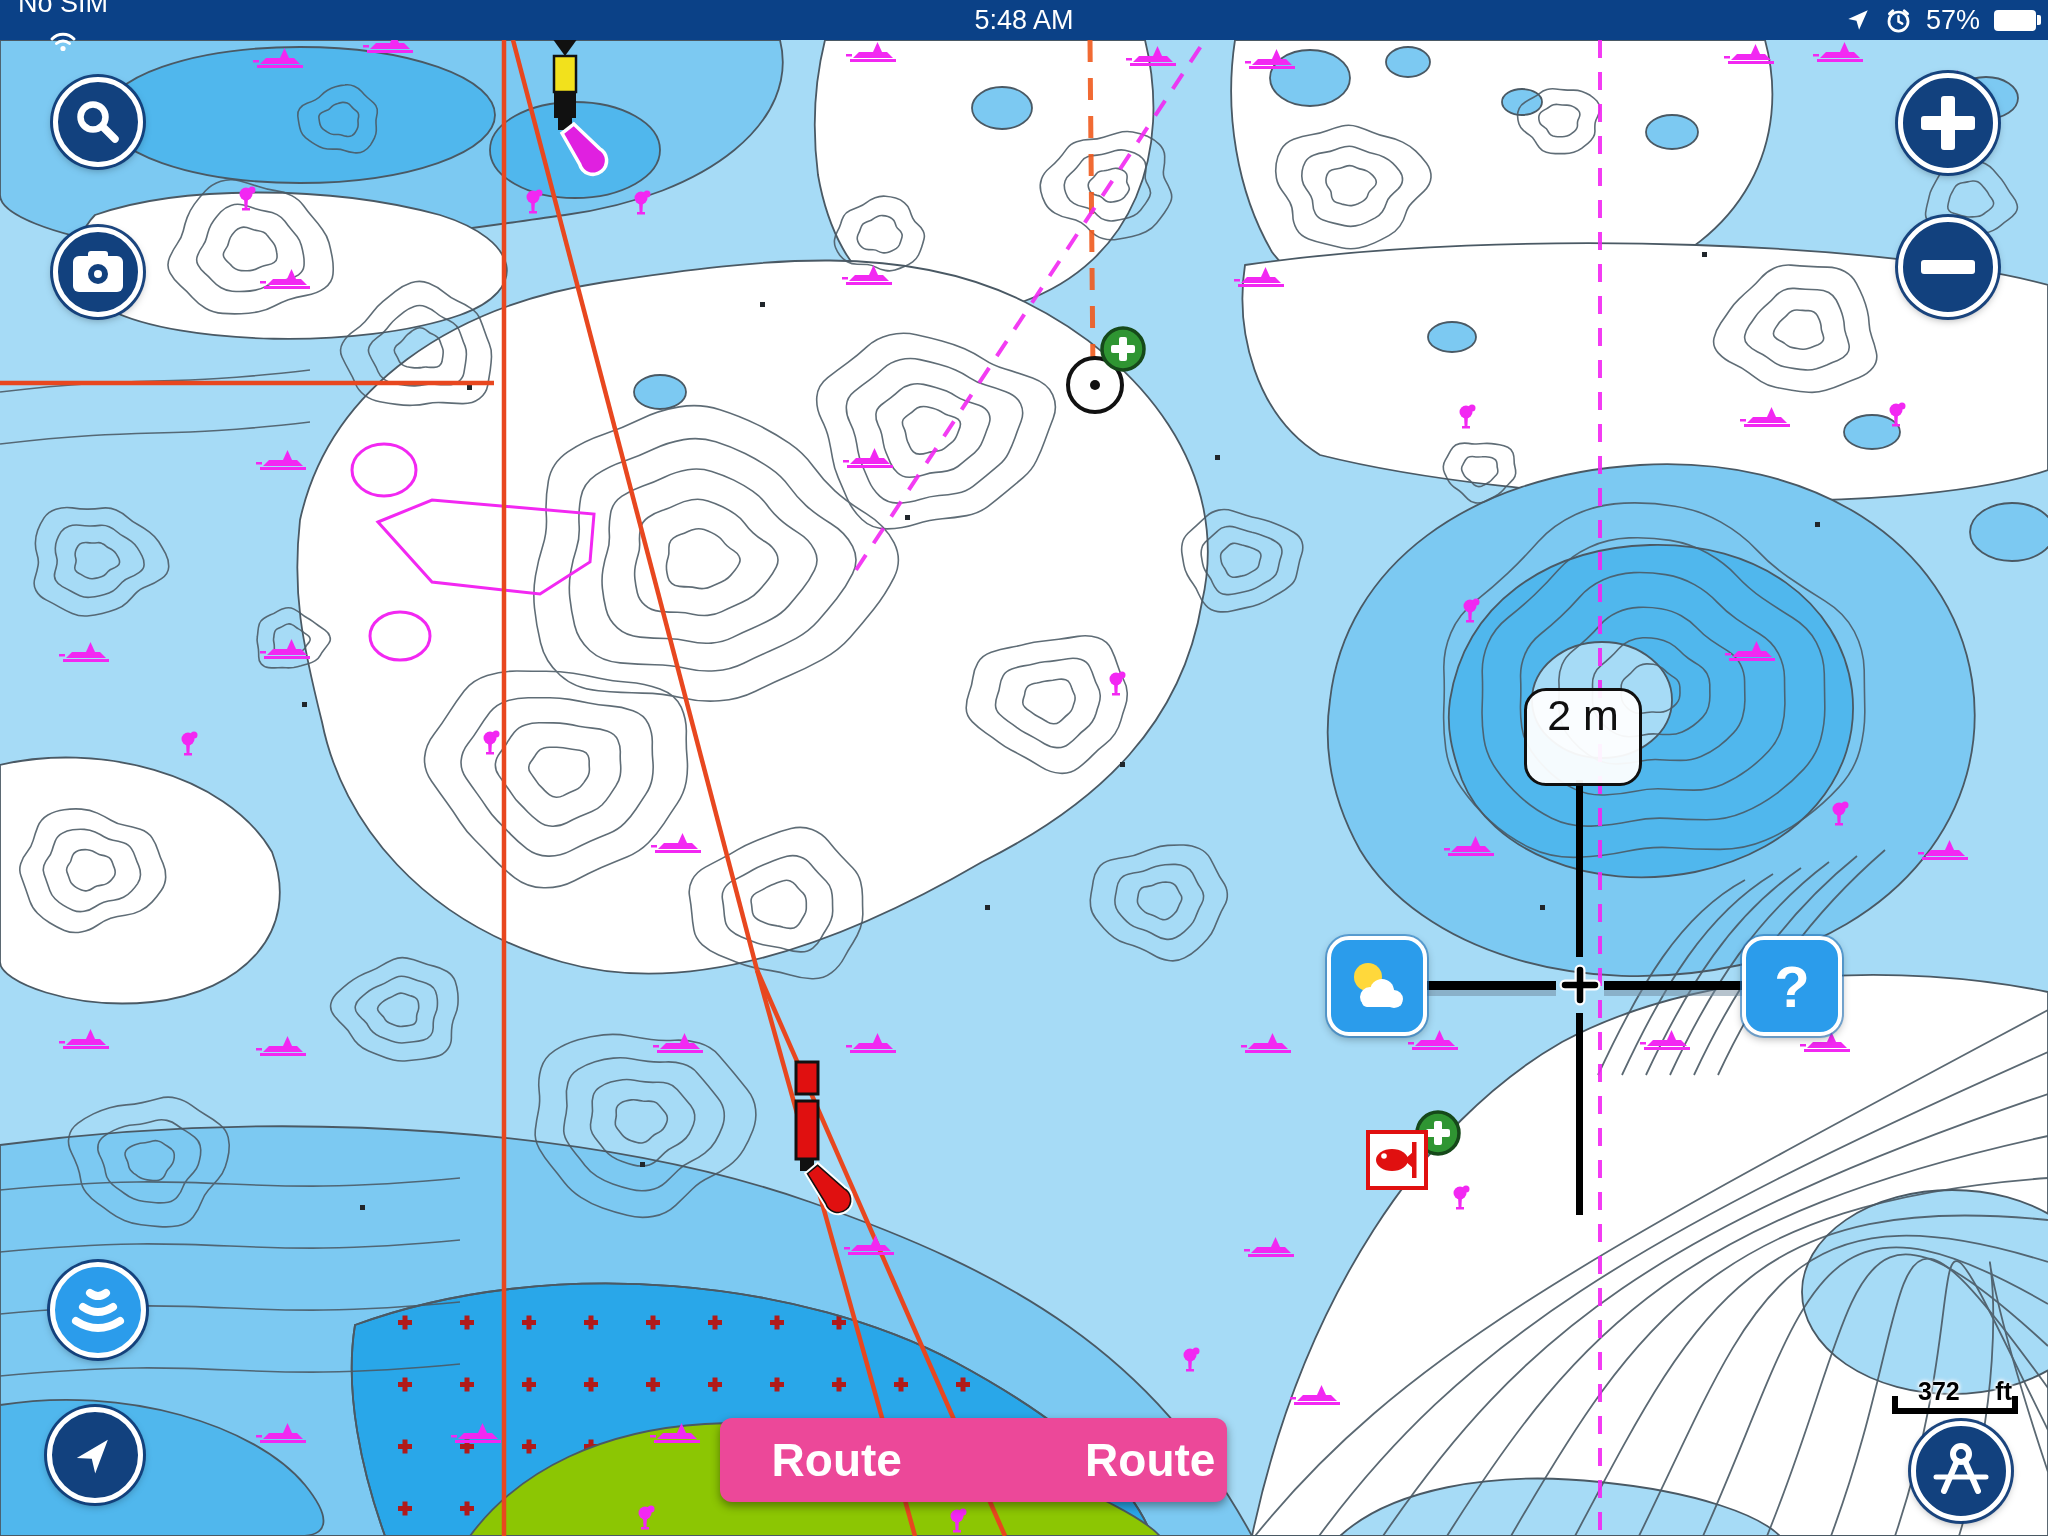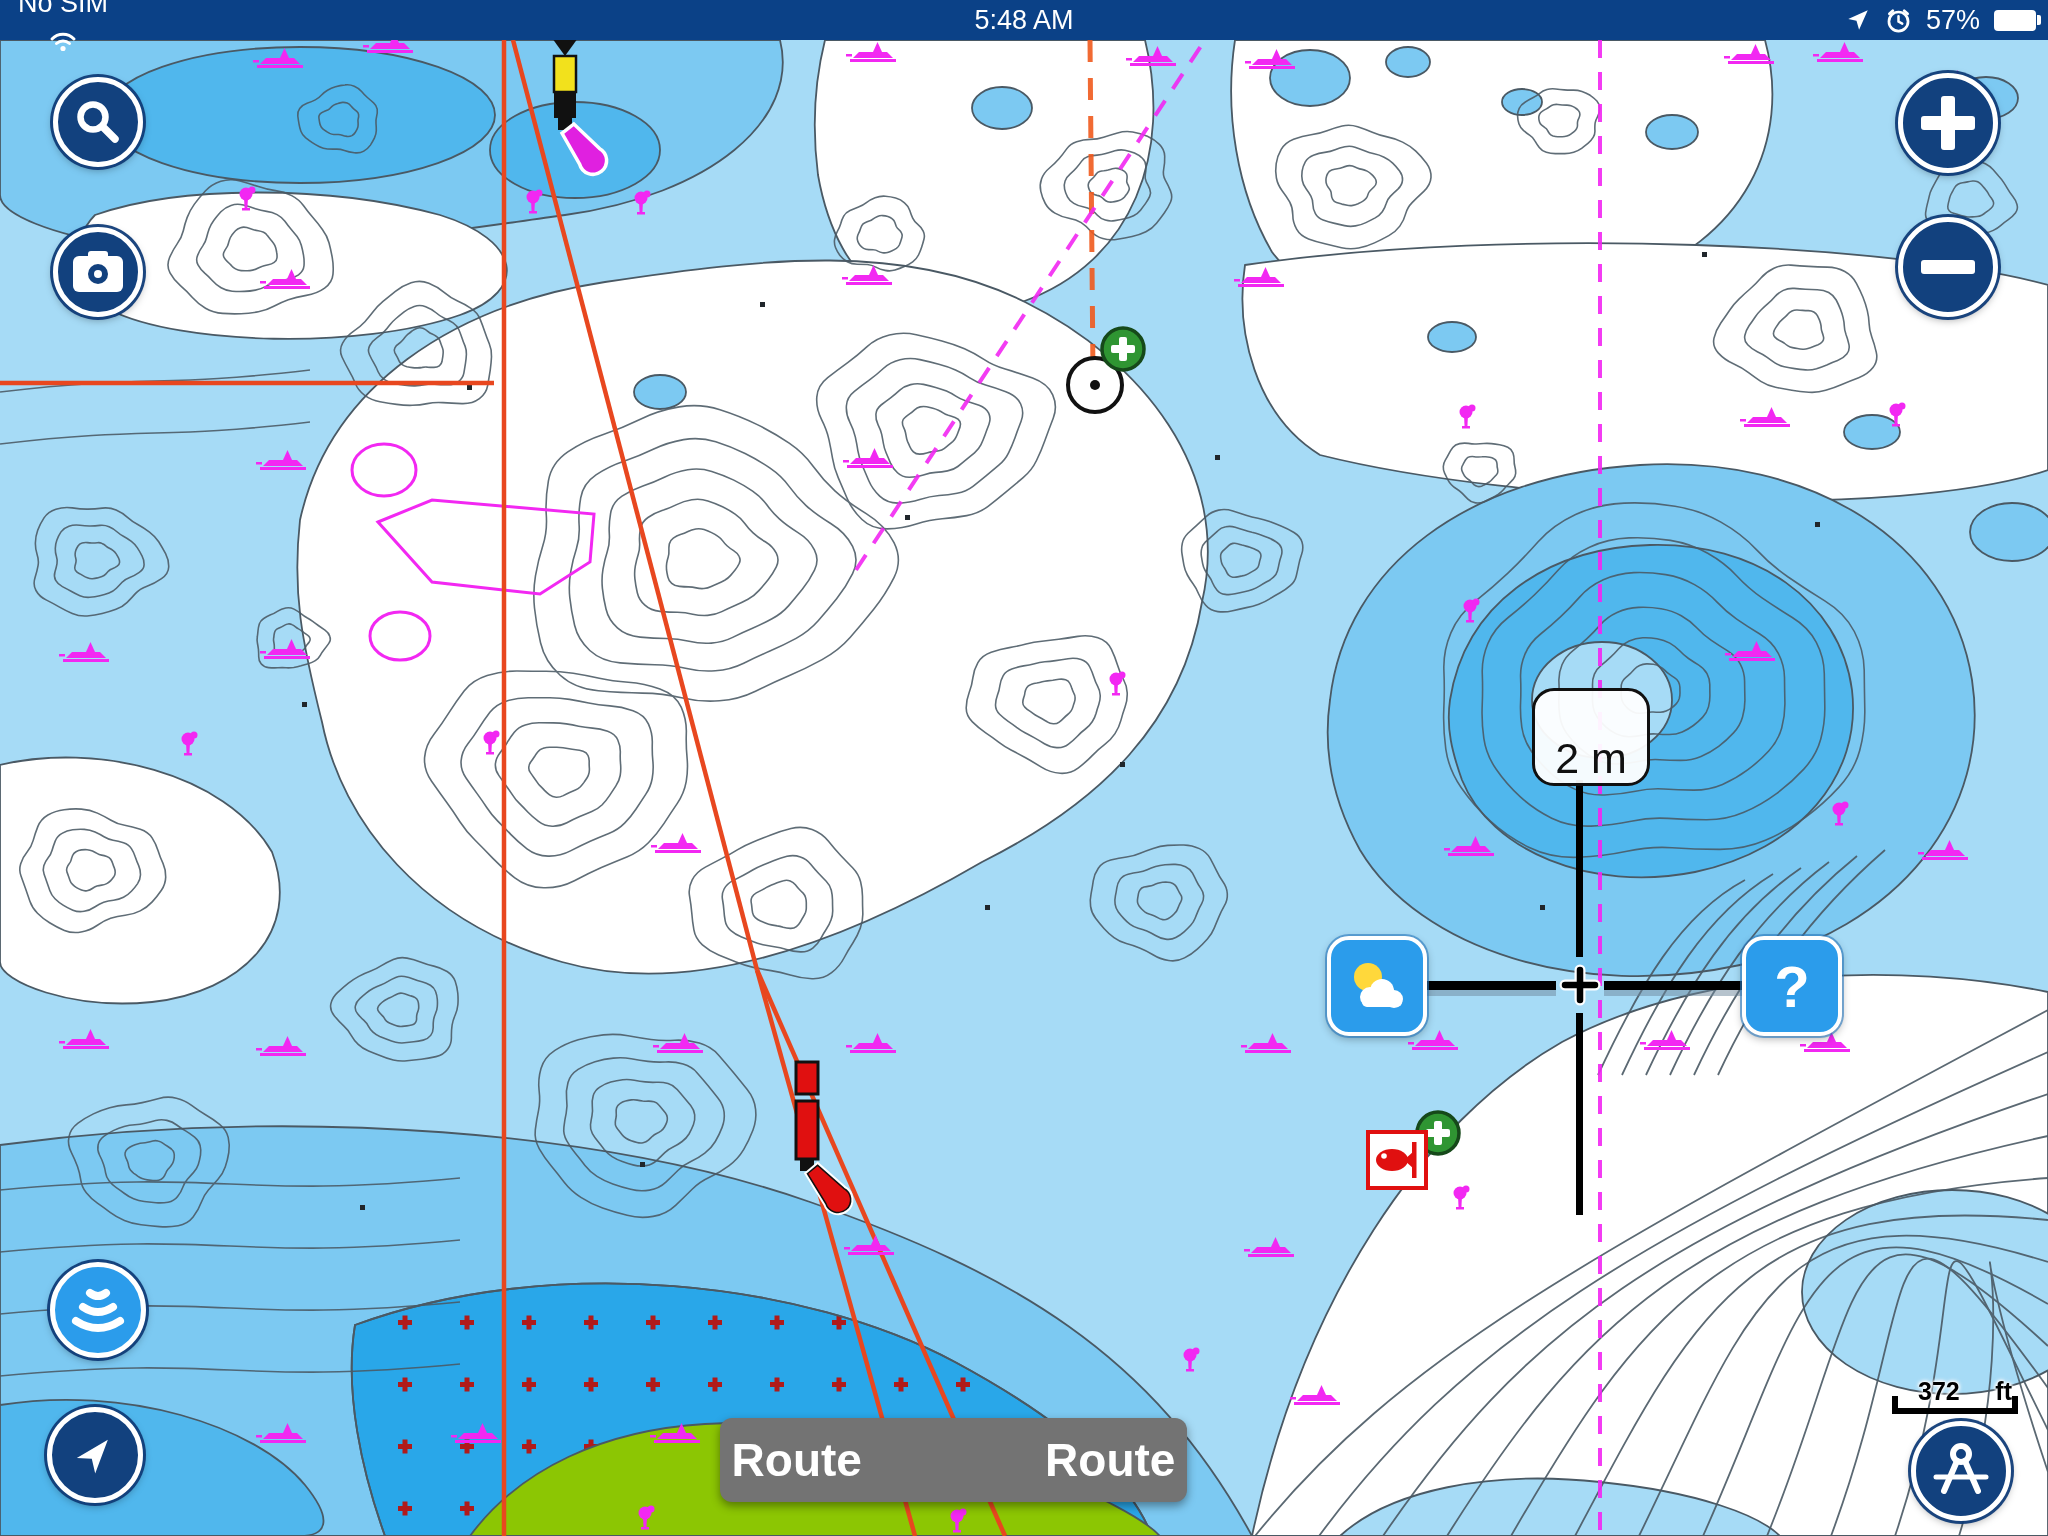--- a/index.html
+++ b/index.html
@@ -29,25 +29,25 @@
   
   .bar-h{width:54px;height:14px;background:#fff;border-radius:3px;}
   .bar-v{position:absolute;width:14px;height:54px;background:#fff;border-radius:3px;}
   
   .xh{position:absolute;background:#000;z-index:20;}
   .xh.arm{height:9px;box-shadow:0 6px 0 rgba(110,135,155,.5);}
   .xh.vseg{width:7px;}
   #xh-center{position:absolute;left:1558px;top:963px;width:44px;height:44px;z-index:21;}
   #depthbox{position:absolute;left:1524px;top:688px;width:112px;height:92px;z-index:22;
     background:rgba(255,255,255,.94);border:3.5px solid #101010;border-radius:22px;
-    display:flex;align-items:flex-end;justify-content:center;font-size:43px;color:#101010;margin-left:8px;}
+    display:flex;align-items:flex-start;justify-content:center;font-size:43px;color:#101010;}
   
-  #bottomnav{position:absolute;left:720px;top:1418px;width:467px;height:84px;background:#737373;
+  #bottomnav{position:absolute;left:720px;top:1418px;width:467px;height:84px;background:#ec4899;
     border-radius:12px;box-shadow:0 4px 10px rgba(0,0,0,.4);display:grid;
-    grid-template-columns:1fr 160px 1fr;z-index:30;}
+    grid-template-columns:1fr 160px 1fr;z-index:30;padding-left:40px;}
   #bottomnav .navlbl{display:flex;align-items:center;justify-content:center;color:#fff;
     font-size:46px;font-weight:bold;}
   #startbtn{position:absolute;left:873px;top:1404px;width:160px;height:105px;background:#13a10e;
     border:3px solid #0d3c74;border-radius:14px;box-shadow:0 4px 10px rgba(0,0,0,.35);
     display:flex;align-items:center;justify-content:center;color:#fff;font-size:46px;
     font-weight:bold;z-index:31;}
   
   #scalebar{position:absolute;left:1892px;top:1376px;width:126px;height:38px;z-index:29;}
   #scalebar .line{position:absolute;left:0;right:0;bottom:0;height:6px;background:#000;}
   #scalebar .tick{position:absolute;bottom:0;width:6px;height:18px;background:#000;}

